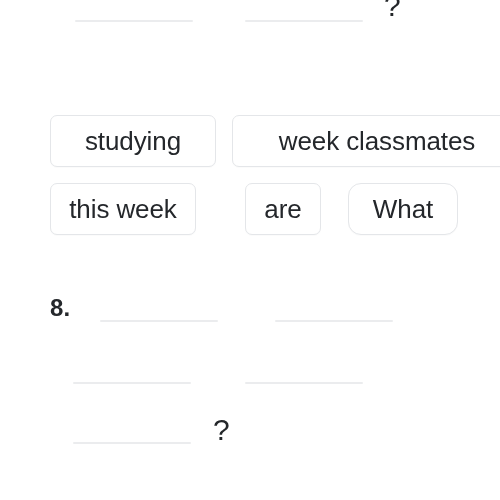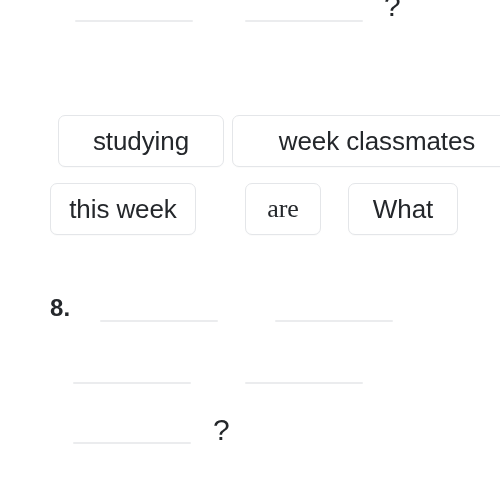--- a/index.html
+++ b/index.html
@@ -74,37 +74,37 @@
 <div id="screen">
 
   <div>
     <div class="blank-line" style="left:75px;  top:20px; width:118px;"></div>
     <div class="blank-line" style="left:245px; top:20px; width:118px;"></div>
     <div class="qmark" style="left:384px; top:-9px;">?</div>
   </div>
 
   <div>
 
-    <div class="chip" style="left:50px; top:115px; width:166px; height:52px;margin-left:8px;">
+    <div class="chip" style="left:50px; top:115px; width:166px; height:52px;">
       <span>studying</span>
     </div>
 
     <div class="chip" style="left:232px; top:115px; width:290px; height:52px;">
       <span>week classmates</span>
     </div>
 
     <div class="chip" style="left:50px; top:183px; width:146px; height:52px;">
       <span>this week</span>
     </div>
 
-    <div class="chip" style="left:245px; top:183px; width:76px; height:52px;font-family:Liberation Serif, serif;">
+    <div class="chip" style="left:245px; top:183px; width:76px; height:52px;">
       <span>are</span>
     </div>
 
-    <div class="chip" style="left:348px; top:183px; width:110px; height:52px;">
+    <div class="chip" style="left:348px; top:183px; width:110px; height:52px;border-radius:13px;">
       <span>What</span>
     </div>
 
   </div>
 
   <div>
 
     <div class="ex-number" style="left:50px; top:296px;">8.</div>
 
     <div class="blank-line" style="left:100px; top:320px; width:118px;"></div>

